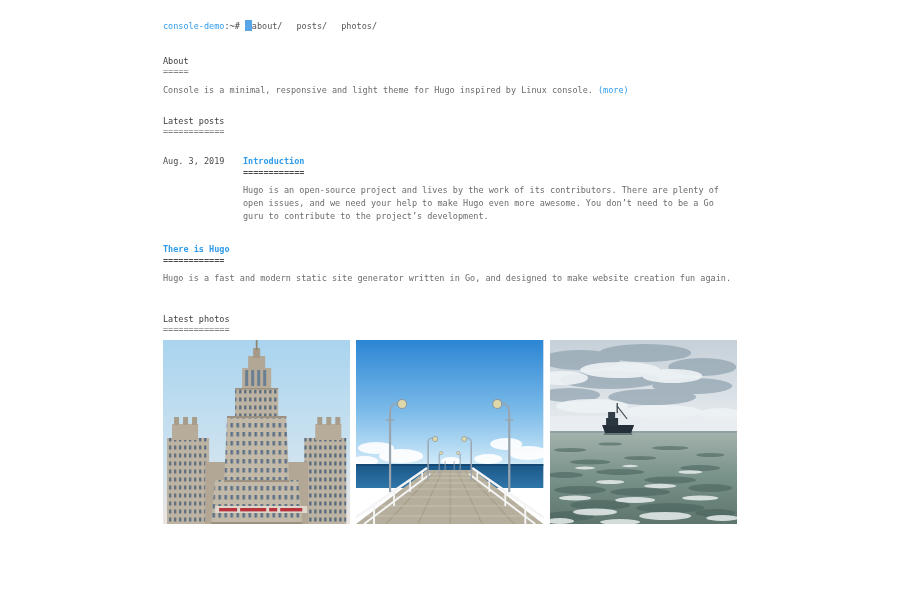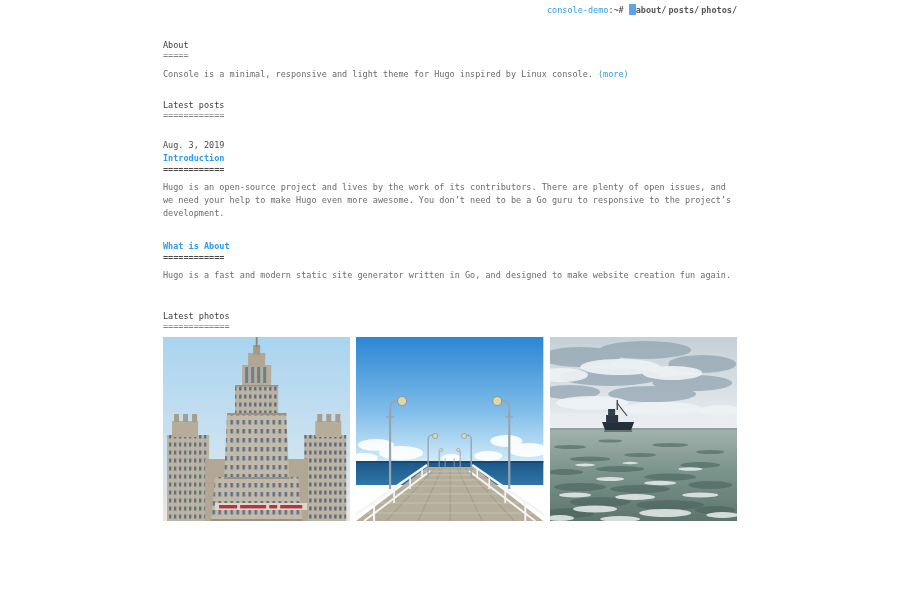--- a/index.html
+++ b/index.html
@@ -7,39 +7,39 @@
   body {
     font-family: "DejaVu Sans Mono", "Liberation Mono", monospace;
     font-size: 8.5px;
     line-height: 13px;
     color: #6b6b6b;
     min-height: 600px;
   }
   .container { width: 574px; margin: 0 auto; }
 
   
-  .site-header { display: flex; justify-content: flex-end; align-items: flex-start; padding-top: 4px; }
+  .site-header { display: flex; justify-content: flex-start; align-items: flex-start; padding-top: 20px; }
   .prompt { text-decoration: none; color: #2f9bea; white-space: nowrap; }
   .prompt .suffix { color: #3f3f3f; }
   .cursor-block { display: inline-block; width: 7px; height: 11px; background: #58a6e8; margin-left: 5px; vertical-align: text-bottom; }
-  .main-nav { display: flex; gap: 2px; font-weight: bold; }
+  .main-nav { display: flex; gap: 14px; }
   .main-nav a { color: #565656; text-decoration: none; }
 
   
   .hgroup .t { font-weight: normal; color: #3b3b3b; }
   .hgroup .u { color: #5f5f5f; line-height: 7px; }
 
   
   .about { margin-top: 22px; }
   .about p { margin: 9px 0 0 0; }
   a.more-link { color: #2f9bea; text-decoration: none; }
 
   
   .latest-posts { margin-top: 18px; }
-  .post { display: flex; margin-top: 20px; flex-direction: column; }
+  .post { display: flex; margin-top: 20px; }
   .post-date { width: 80px; flex: none; color: #4a4a4a; }
   .post-main { flex: 1; }
   .post-title { color: #2f9bea; font-weight: bold; text-decoration: none; }
   .post-under { color: #4a4a4a; font-weight: bold; line-height: 8px; }
   .post-body { margin: 8px 0 0 0; }
 
   
   .latest-photos { margin-top: 28px; }
   .photo-grid { display: flex; gap: 6px; margin-top: 7px; }
   .photo { flex: 1; height: 184px; display: block; overflow: hidden; }
@@ -71,27 +71,27 @@
     <div class="hgroup">
       <div class="t">Latest posts</div>
       <div class="u">============</div>
     </div>
 
     <article class="post">
       <div class="post-date">Aug. 3, 2019</div>
       <div class="post-main">
         <a href="#" class="post-title">Introduction</a>
         <div class="post-under">============</div>
-        <p class="post-body">Hugo is an open-source project and lives by the work of its contributors. There are plenty of open issues, and we need your help to make Hugo even more awesome. You don’t need to be a Go guru to responsive to the project’s development.</p>
+        <p class="post-body">Hugo is an open-source project and lives by the work of its contributors. There are plenty of open issues, and we need your help to make Hugo even more awesome. You don’t need to be a Go guru to contribute to the project’s development.</p>
       </div>
     </article>
 
     <article class="post">
       <div class="post-main">
-        <a href="#" class="post-title">What is About</a>
+        <a href="#" class="post-title">There is Hugo</a>
         <div class="post-under">============</div>
         <p class="post-body">Hugo is a fast and modern static site generator written in Go, and designed to make website creation fun again.</p>
       </div>
     </article>
   </section>
 
   <section class="latest-photos">
     <div class="hgroup">
       <div class="t">Latest photos</div>
       <div class="u">=============</div>

